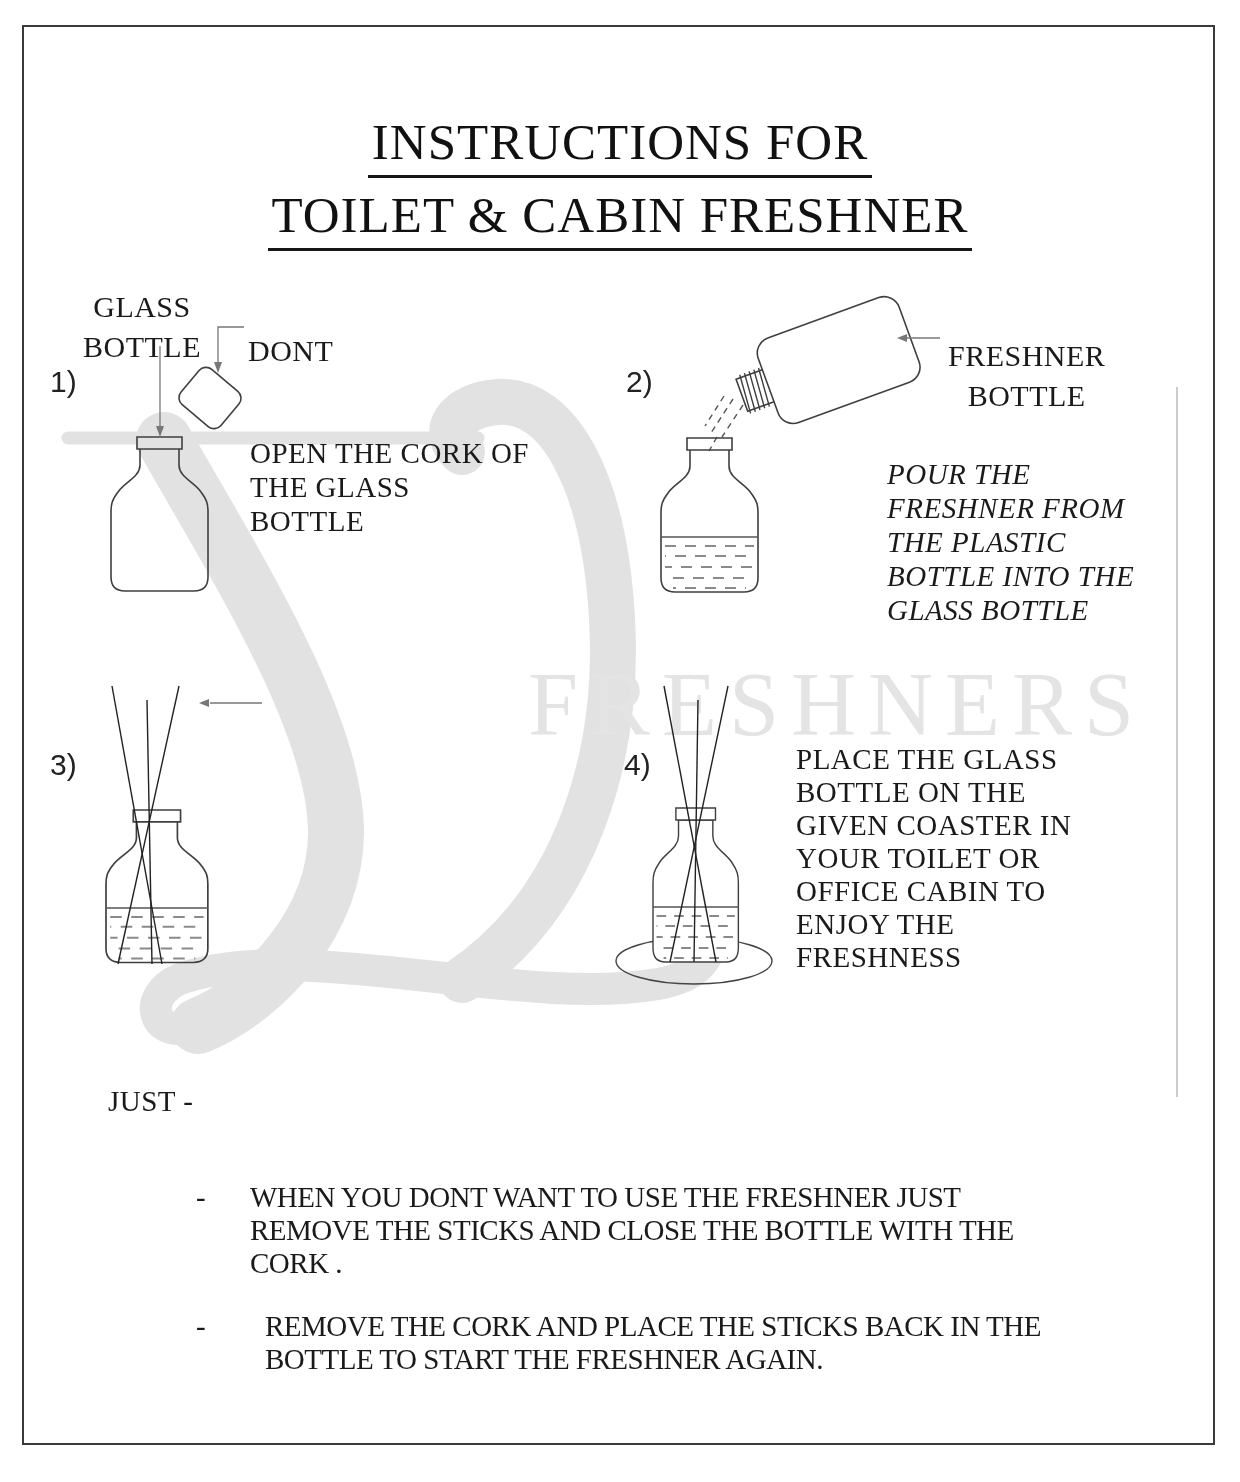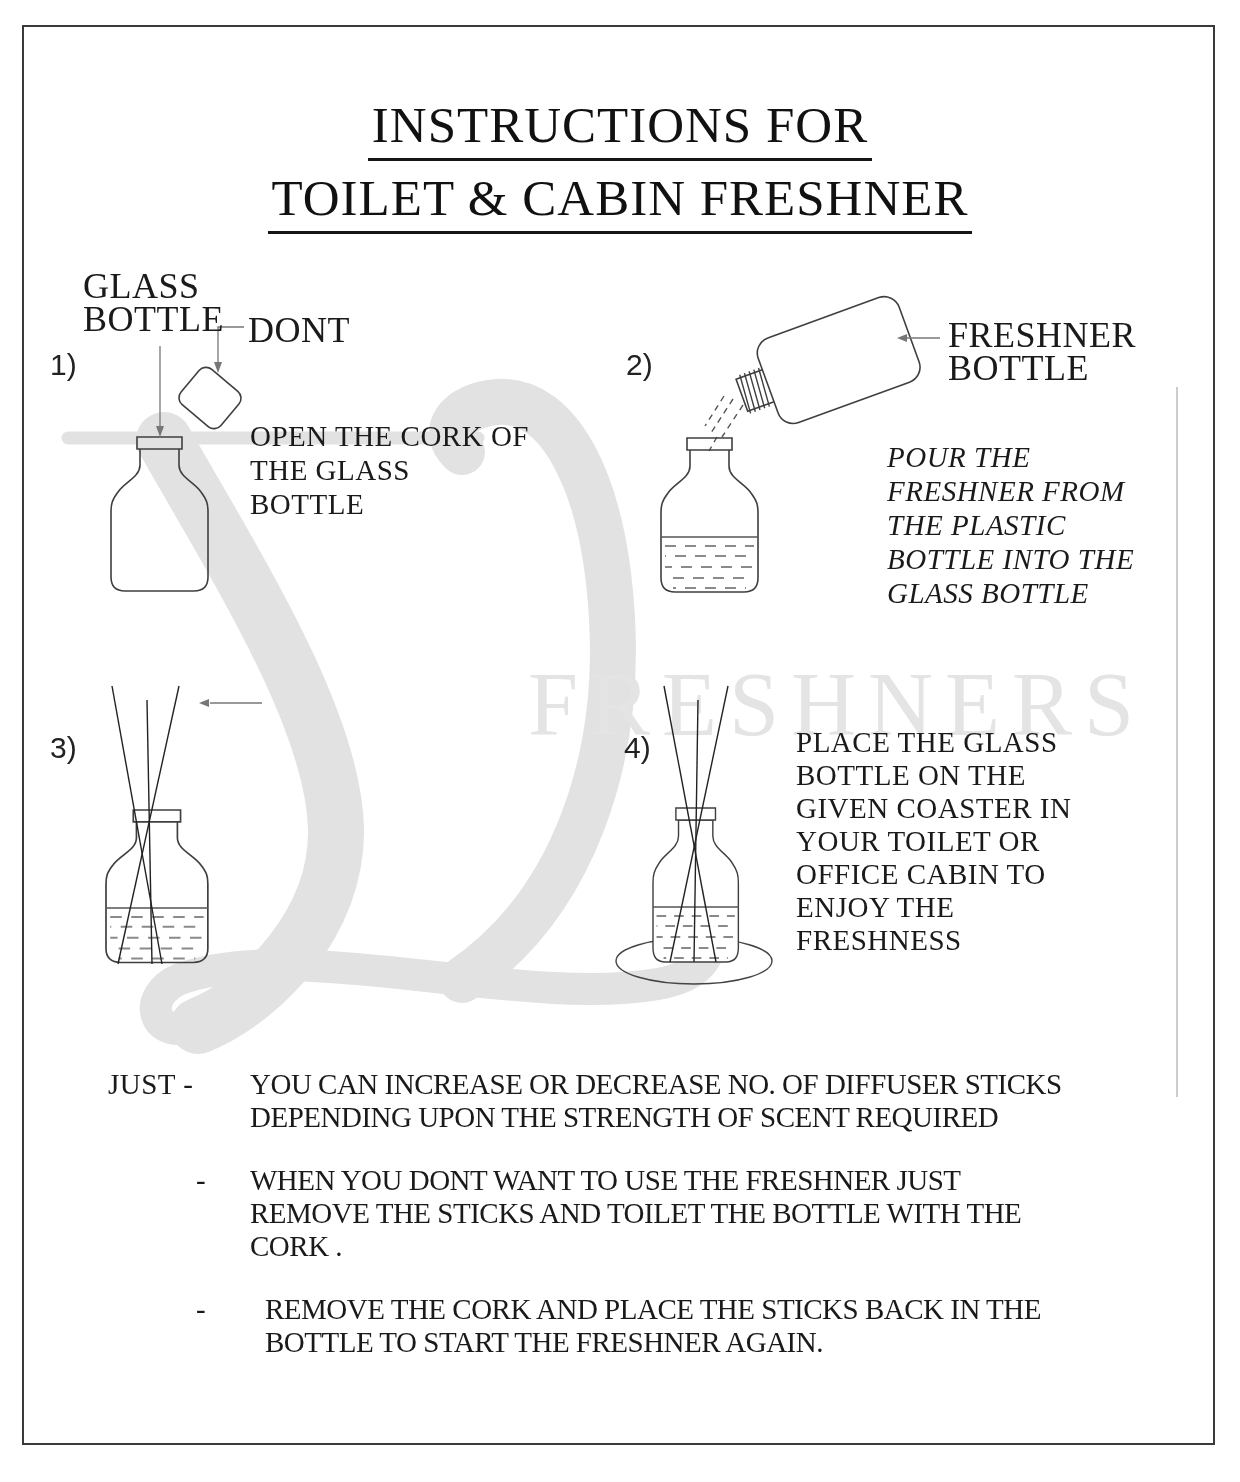--- a/index.html
+++ b/index.html
@@ -15,27 +15,27 @@
   
   #wm-layer{position:absolute;inset:0;z-index:0;}
   #wm-brand{
     position:absolute;left:528px;top:660px;
     font-size:90px;line-height:1;letter-spacing:12px;color:#e4e4e4;
     font-family:"Liberation Serif", serif;white-space:nowrap;text-align:right;
   }
   
   #draw-layer{position:absolute;left:0;top:0;z-index:1;pointer-events:none;}
   
-  #text-layer{position:absolute;inset:0;z-index:2;}
+  #text-layer{position:absolute;inset:0;z-index:2;margin-top:17px;}
   .title-wrap{position:absolute;left:0;top:94px;width:1240px;text-align:center;}
   .title-line{
     display:inline-block;font-size:51px;line-height:62px;letter-spacing:1px;
     border-bottom:3px solid #161616;padding:0 4px 2px 4px;color:#111;
   }
-  .lbl{font-size:36px;line-height:33px;letter-spacing:.5px;white-space:pre-line;}
+  .lbl{font-size:30px;line-height:40px;letter-spacing:.5px;white-space:pre-line;text-align:center;}
   .stx{font-size:29px;line-height:34px;letter-spacing:.5px;white-space:pre-line;}
   .num{font-family:"Liberation Sans", sans-serif;font-size:30px;line-height:32px;color:#222;}
   .note-t{font-size:29px;line-height:33px;letter-spacing:-0.5px;white-space:pre-line;}
   .note-lbl{font-size:29px;line-height:33px;letter-spacing:.5px;}
 </style>
 </head>
 <body>
 
 <div id="page">
 
@@ -185,26 +185,24 @@
     <div class="abs num" style="left:624px;top:732px;">4)</div>
     <div class="abs stx" style="left:796px;top:726px;line-height:33px;">PLACE THE GLASS
 BOTTLE ON THE
 GIVEN COASTER IN
 YOUR TOILET OR
 OFFICE CABIN TO
 ENJOY THE
 FRESHNESS</div>
 
     <div class="abs note-lbl" style="left:108px;top:1068px;">JUST -</div>
-    <div class="abs note-t" style="left:250px;top:1068px;">YOU CAN INCREASE OR DECREASE NO. OF DIFFUSER STICKS
-DEPENDING UPON THE STRENGTH OF SCENT REQUIRED</div>
 
     <div class="abs note-lbl" style="left:196px;top:1164px;">-</div>
     <div class="abs note-t" style="left:250px;top:1164px;">WHEN YOU DONT WANT TO USE THE FRESHNER JUST
-REMOVE THE STICKS AND TOILET THE BOTTLE WITH THE
+REMOVE THE STICKS AND CLOSE THE BOTTLE WITH THE
 CORK .</div>
 
     <div class="abs note-lbl" style="left:196px;top:1293px;">-</div>
     <div class="abs note-t" style="left:265px;top:1293px;">REMOVE THE CORK AND PLACE THE STICKS BACK IN THE
 BOTTLE TO START THE FRESHNER AGAIN.</div>
   </div>
 
   <div id="frame"></div>
 </div>
 

